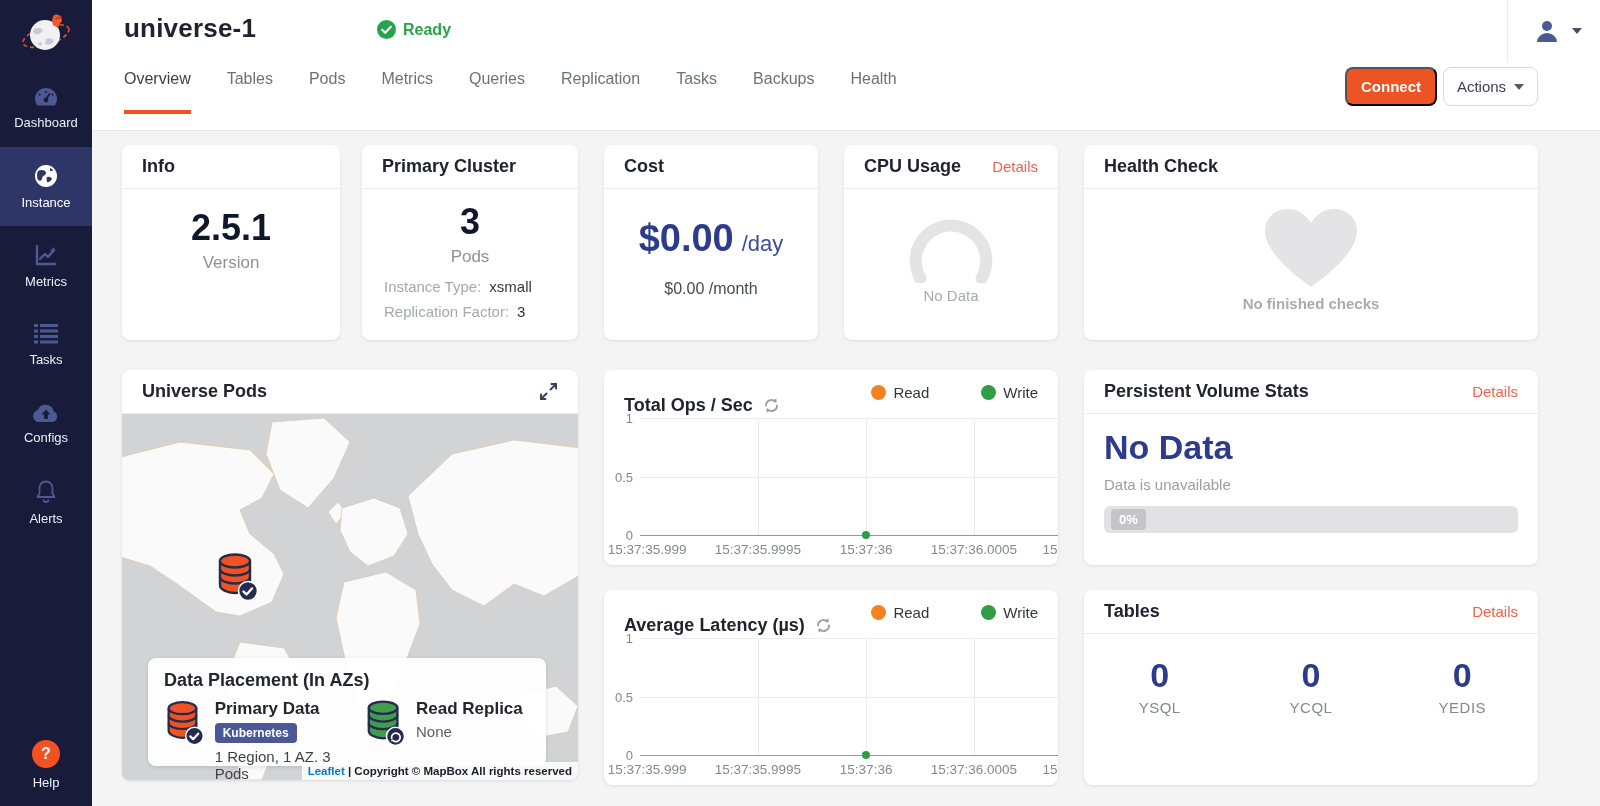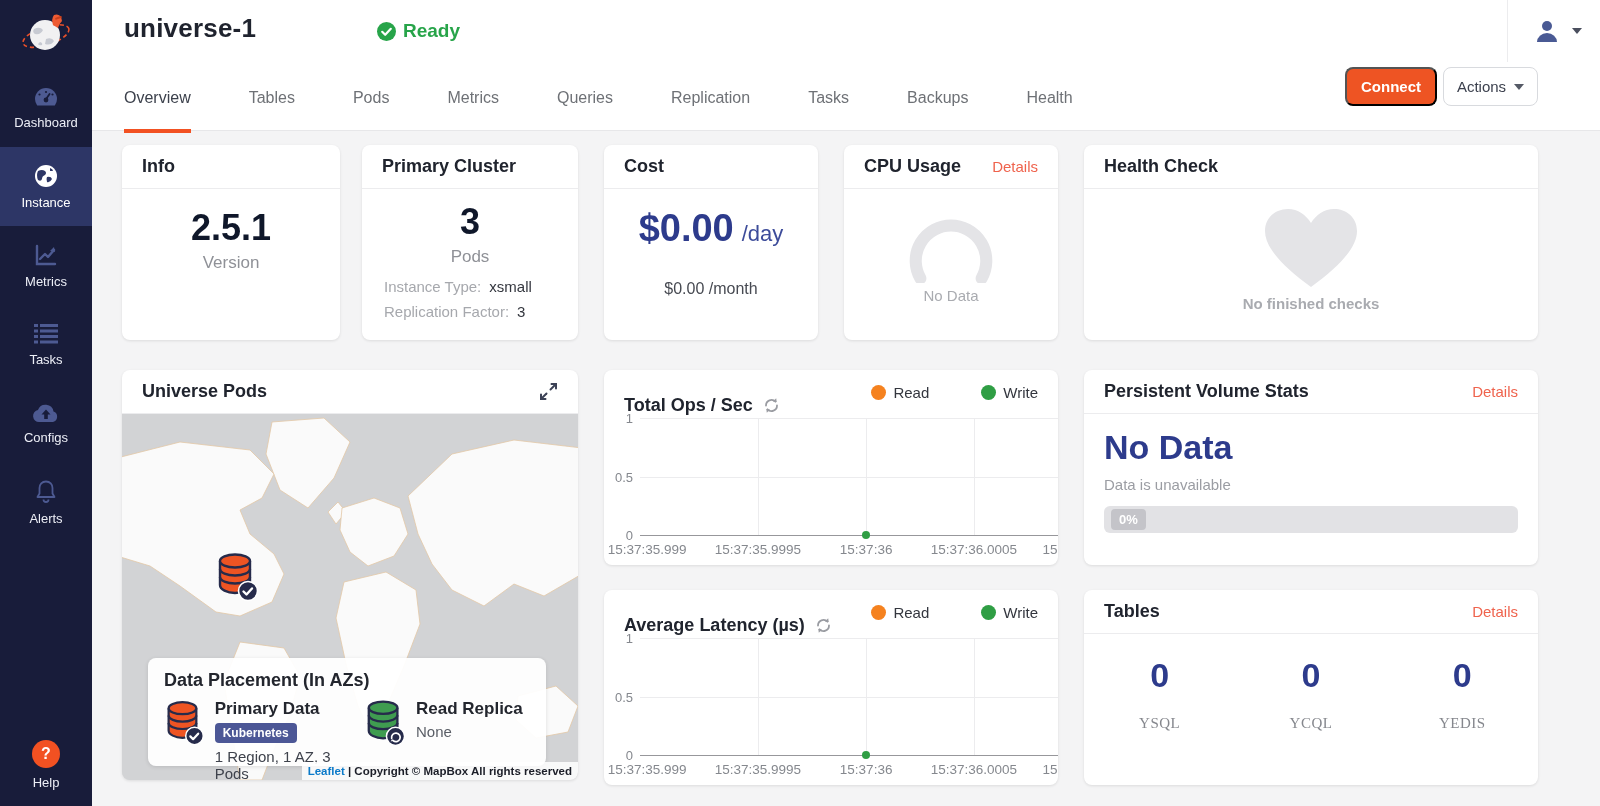--- a/index.html
+++ b/index.html
@@ -26,24 +26,24 @@
   .side-help { position:absolute; left:0; bottom:16px; width:92px; display:flex; flex-direction:column; align-items:center; gap:7px; cursor:pointer; }
   .help-circle {
     width:28px; height:28px; border-radius:50%; background:#f25122; color:#fff;
     display:flex; align-items:center; justify-content:center; font-weight:bold; font-size:16px;
   }
   .side-help .side-label { font-size:13px; color:#eceef6; }
 
   
   .header { position:absolute; left:92px; top:0; width:1508px; height:131px; background:#ffffff; border-bottom:1px solid #e7e7e9; z-index:20; }
   .page-title { position:absolute; left:32px; top:13px; font-size:26px; font-weight:bold; color:#1f232e; letter-spacing:.2px; }
-  .status-badge { position:absolute; left:285px; top:20px; display:flex; align-items:center; gap:7px; font-size:19px; font-weight:bold; color:#27a449; }
+  .status-badge { position:absolute; left:285px; top:20px; display:flex; align-items:center; gap:7px; font-size:16px; font-weight:bold; color:#27a449; }
   .user-menu { position:absolute; right:18px; top:0; height:62px; display:flex; align-items:center; gap:12px; padding-left:26px; border-left:1px solid #ececee; cursor:pointer; }
   .caret { width:0; height:0; border-left:5px solid transparent; border-right:5px solid transparent; border-top:6px solid #4a4f5e; }
-  .tabs { position:absolute; left:32px; top:70px; display:flex; gap:58px;margin-top:19px; }
+  .tabs { position:absolute; left:32px; top:70px; display:flex; gap:36px; }
   .tab { font-size:16px; color:#6e7176; padding-bottom:22px; cursor:pointer; }
   .tab.active { color:#3c414c; border-bottom:4px solid #f25122; }
   .btn { position:absolute; top:67px; height:39px; border-radius:8px; font-size:15px; display:flex; align-items:center; justify-content:center; cursor:pointer; }
   .btn-connect { right:163px; width:92px; background:#ee5423; color:#fff; font-weight:bold; }
   .btn-actions { right:62px; width:95px; background:#fff; border:1px solid #d8dade; color:#3c414e; gap:8px; }
   .btn-actions .caret { border-top-color:#555a66; }
 
   
   .card { position:absolute; background:#fff; border-radius:8px; box-shadow:0 1px 3px rgba(0,0,0,.10); overflow:hidden; }
   .card-head { height:44px; padding:0 20px; display:flex; align-items:center; justify-content:space-between; border-bottom:1px solid #ececee; }
@@ -115,21 +115,21 @@
   
   .pvs-value { position:absolute; left:20px; top:58px; font-size:34px; font-weight:600; color:#2d3b8c; }
   .pvs-sub { position:absolute; left:20px; top:106px; font-size:15px; color:#9b9da3; }
   .pvs-track { position:absolute; left:20px; top:136px; right:20px; height:27px; border-radius:6px; background:#e2e2e5; display:flex; align-items:center; padding-left:7px; }
   .pvs-chip { background:#c4c4c9; color:#fff; font-size:13px; font-weight:bold; border-radius:4px; padding:3px 8px; }
 
   
   .tables-row { position:absolute; left:0; right:0; top:66px; display:flex; }
   .tables-cell { flex:1; display:flex; flex-direction:column; align-items:center; }
   .tables-num { font-size:34px; font-weight:600; color:#2d3b8c; }
-  .tables-label { font-size:15px; color:#85878d; margin-top:20px; letter-spacing:.5px;font-family:Liberation Serif, serif; }
+  .tables-label { font-size:15px; color:#85878d; margin-top:4px; letter-spacing:.5px; }
 </style>
 </head>
 <body>
 
 <div id="app">
 
   <nav class="sidebar">
     <div class="logo">
       <svg width="52" height="50" viewBox="0 0 52 50">
         <ellipse cx="26" cy="27" rx="24" ry="9" fill="none" stroke="#e8502a" stroke-width="1.6" stroke-dasharray="4 3" transform="rotate(-18 26 27)"></ellipse>
@@ -271,21 +271,21 @@
       <div class="kv-row">
         <span>Replication Factor:</span><b>3</b>
       </div>
     </div>
   </section>
 
   <section class="card" id="card-cost">
     <div class="card-head">
         <span class="card-title">Cost</span>
       </div>
-    <div class="center-col" style="top:62px;">
+    <div class="center-col" style="top:72px;">
       <div class="cost-line">
         <span class="cost-value">$0.00</span>
         <span class="cost-unit">/day</span>
       </div>
     </div>
     <div class="center-col" style="top:135px;">
       <span class="cost-sub">$0.00 /month</span>
     </div>
   </section>
 

